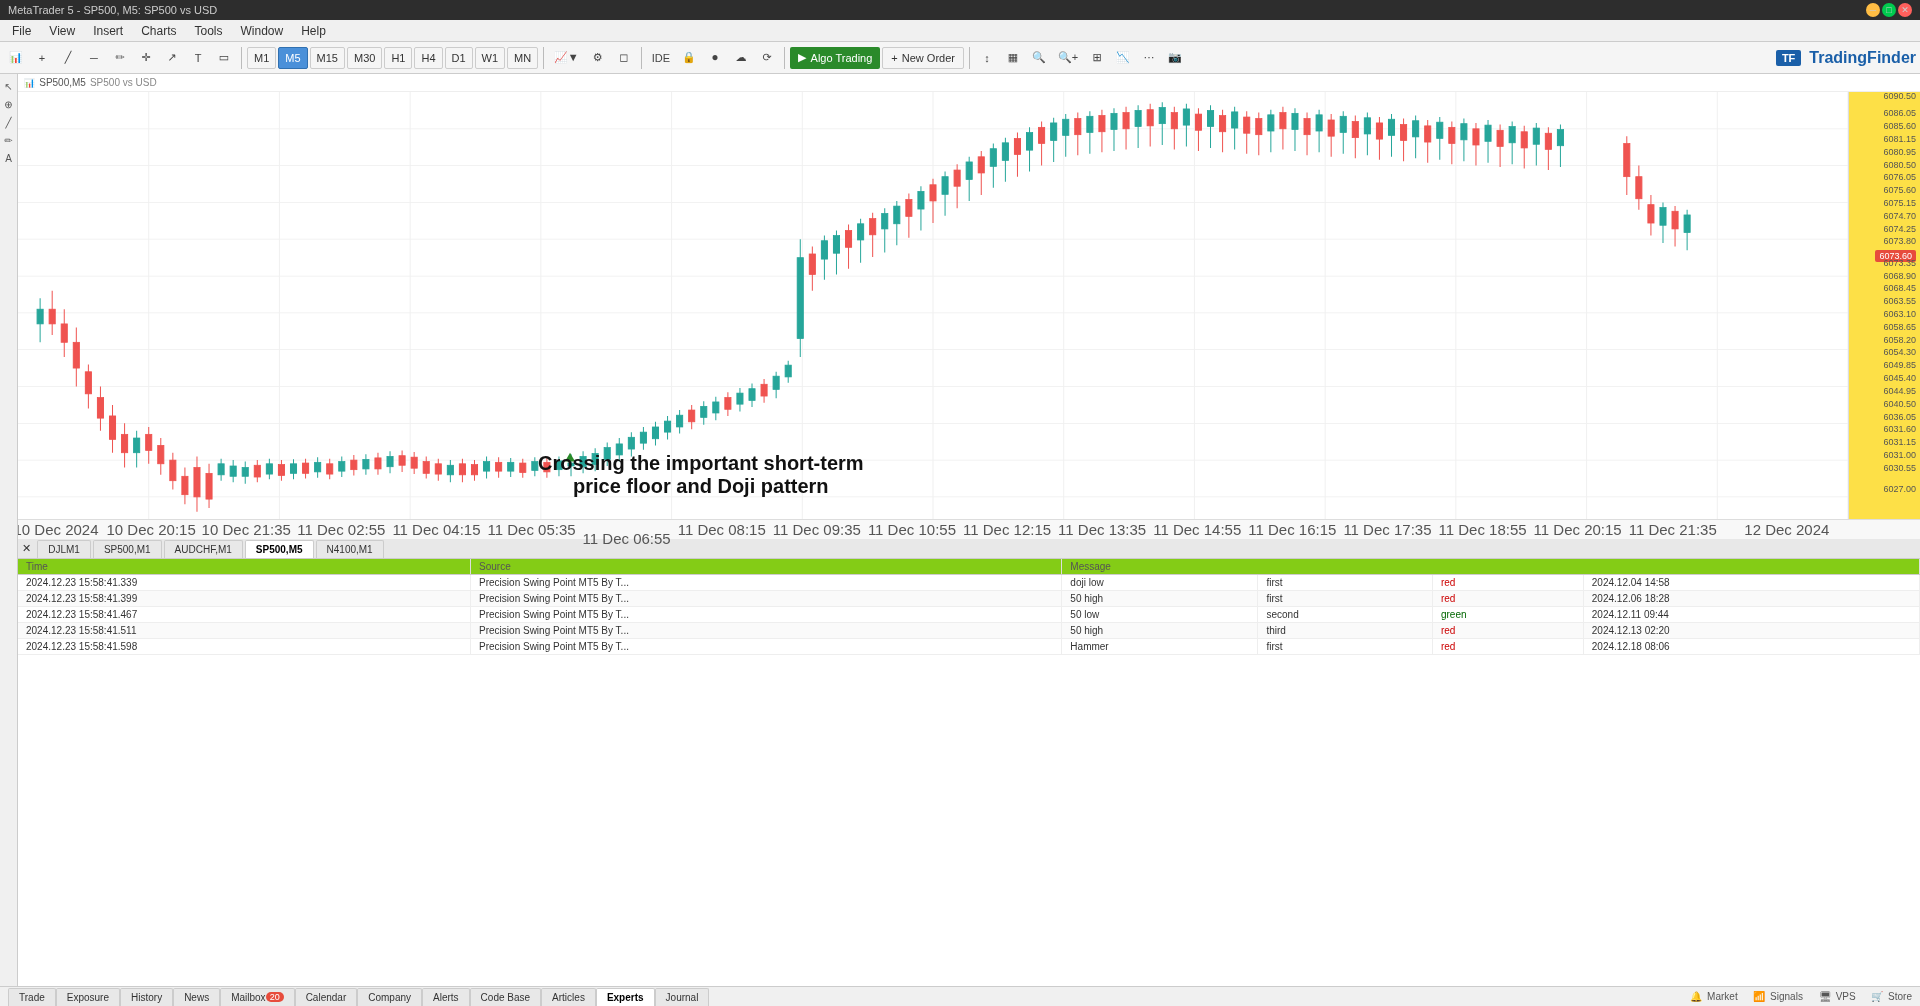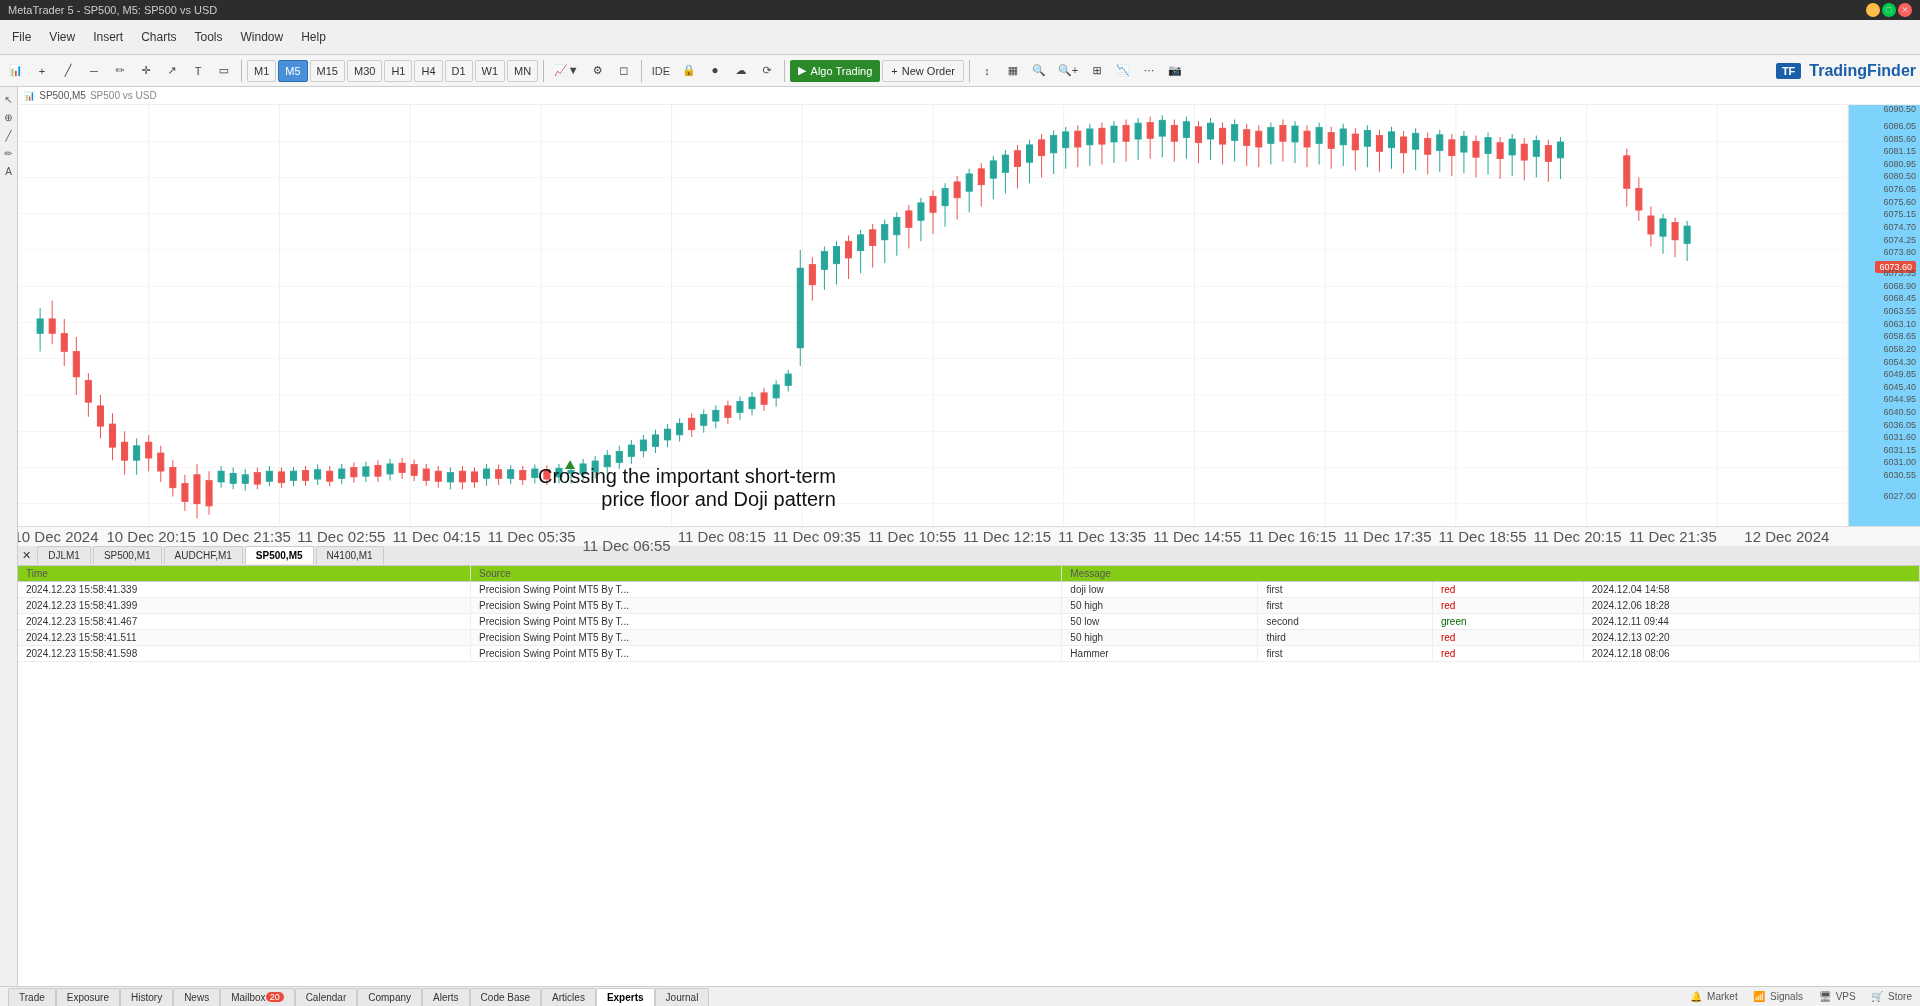--- a/index.html
+++ b/index.html
@@ -18,21 +18,21 @@
     }
     #title-bar .title-left { display: flex; align-items: center; gap: 8px; }
     #title-bar .title-controls { display: flex; gap: 2px; }
     #title-bar .ctrl-btn { width: 14px; height: 14px; border-radius: 50%; display: flex; align-items: center; justify-content: center; font-size: 9px; cursor: pointer; }
     .ctrl-min { background: #ffbd44; }
     .ctrl-max { background: #00ca4e; }
     .ctrl-close { background: #ff605c; }
 
     
     #menu-bar {
-      height: 35px;
+      height: 22px;
       background: #f0f0f0;
       display: flex;
       align-items: center;
       padding: 0 4px;
       border-bottom: 1px solid #ccc;
       gap: 2px;
     }
     .menu-item {
       padding: 2px 8px;
       font-size: 12px;
@@ -160,21 +160,21 @@
     #chart-canvas {
       flex: 1;
       position: relative;
       background: white;
       overflow: hidden;
     }
 
     
     #price-axis {
       width: 72px;
-      background: #7dd3fc;
+      background: #fde047;
       border-left: 1px solid #ddd;
       position: relative;
       font-size: 9px;
       color: #555;
     }
     .price-label {
       position: absolute;
       right: 4px;
       font-size: 9px;
       color: #555;
@@ -214,23 +214,23 @@
     
     #chart-svg {
       width: 100%;
       height: 100%;
     }
 
     
     .chart-annotation {
       position: absolute;
       font-size: 18px;
-      font-weight: normal;
+      font-weight: bold;
       color: #111;
-      text-align: right;
+      text-align: center;
       pointer-events: none;
     }
     #bottom-tabs {
       height: 20px;
       background: #e8e8e8;
       display: flex;
       align-items: center;
       border-bottom: 1px solid #ccc;
       padding: 0 4px;
       gap: 2px;

